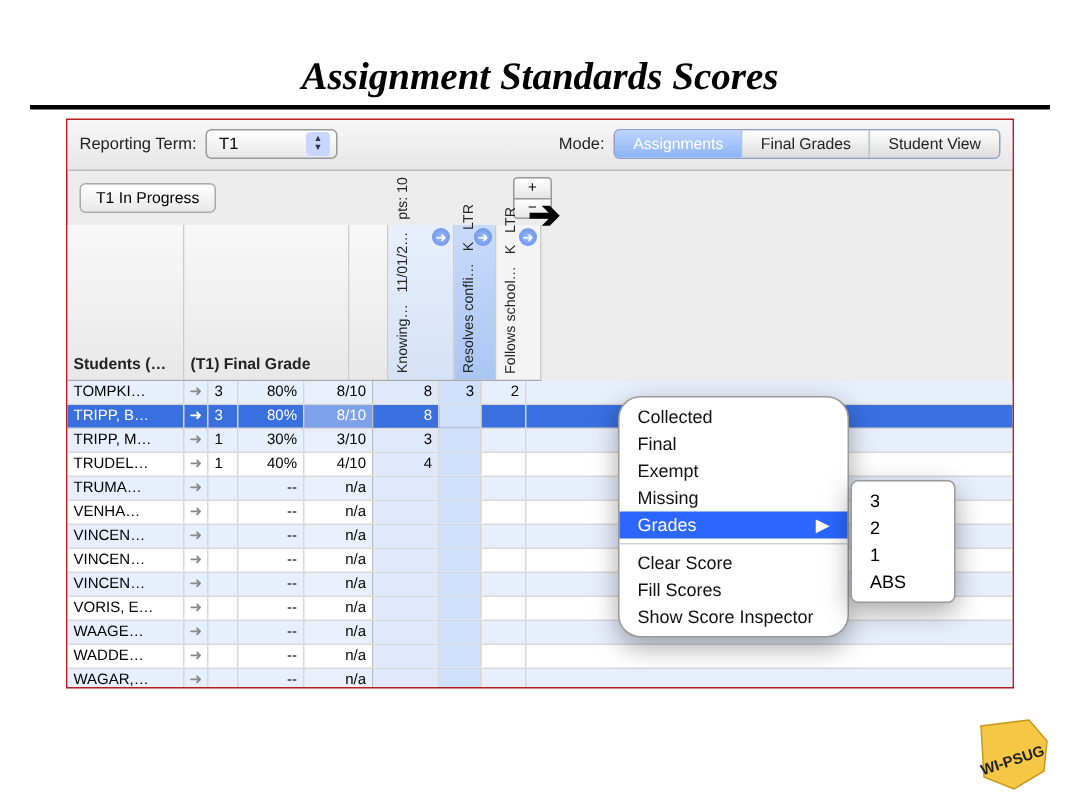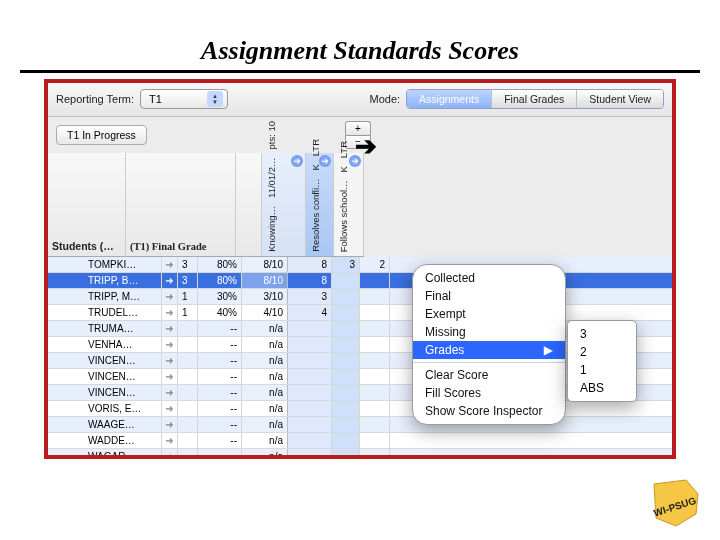--- a/index.html
+++ b/index.html
@@ -1,20 +1,20 @@
 <!DOCTYPE html>
 <html><head>
 <meta charset="utf-8">
 <style>
   * { box-sizing: border-box; margin: 0; padding: 0; }
   body { font-family: "Lucida Grande", Arial, sans-serif; font-size: 11px; width: 720px; height: 540px; background: #fff; position: relative; overflow: hidden; }
   .title { font-family: Georgia, serif; font-style: italic; font-weight: bold; font-size: 26px; text-align: center; padding: 6px 10px 2px; line-height: 1.15; }
   .title-underline { border-bottom: 3px solid #000; margin: 2px 20px 6px; }
 
-  .screen { margin: 4px 44px 0 44px; border: 4px solid #b91c1c; background: #ececec; position: relative; height: 380px; overflow: hidden; }
+  .screen { margin: 4px 44px 0 44px; border: 1px solid #b91c1c; background: #ececec; position: relative; height: 380px; overflow: hidden; }
   .toolbar { display: flex; align-items: center; gap: 6px; padding: 6px 8px; background: linear-gradient(#f7f7f7,#e6e6e6); border-bottom: 1px solid #bbb; height: 34px; }
   .lbl { color: #222; }
   .select { display: inline-flex; align-items: center; justify-content: space-between; width: 88px; height: 20px; padding: 0 4px 0 8px; border: 1px solid #999; border-radius: 4px; background: linear-gradient(#fff,#e8e8e8); box-shadow: inset 0 1px 0 #fff; }
   .select .arrows { width: 16px; height: 16px; background: #c7d7ff; border-radius: 3px; display: flex; flex-direction: column; align-items: center; justify-content: center; font-size: 6px; color: #334; line-height: 6px; }
   .seg { display: flex; border: 1px solid #8fa0c9; border-radius: 4px; overflow: hidden; box-shadow: inset 0 1px 0 #fff; }
   .seg button { border: none; padding: 3px 12px; font-size: 10.5px; background: linear-gradient(#fff,#dcdcdc); border-right: 1px solid #b5c0d8; cursor: pointer; color: #222; }
   .seg button:last-child { border-right: none; }
   .seg button.active { background: linear-gradient(#bcd4ff,#8db4f6); color: #fff; }
 
   .subbar { display: flex; align-items: center; padding: 6px 8px; height: 36px; }
@@ -22,33 +22,33 @@
   .pm { margin-left: 198px; width: 26px; }
   .pm .pmbtn { width: 26px; height: 14px; border: 1px solid #999; background: linear-gradient(#fff,#e6e6e6); display: flex; align-items: center; justify-content: center; font-size: 10px; }
   .pm .pmbtn:first-child { border-radius: 3px 3px 0 0; border-bottom: none; }
   .pm .pmbtn:last-child { border-radius: 0 0 3px 3px; }
   .arrow { position: absolute; left: 307px; top: 48px; font-size: 26px; font-weight: bold; }
 
   .gridwrap { position: relative; height: calc(100% - 70px); }
   .colheaders { position: absolute; left: 0; top: 0; height: 104px; display: flex; border-bottom: 1px solid #aaa; }
   .colh { border-right: 1px solid #ccc; background: linear-gradient(#f8f8f8,#e8e8e8); display: flex; align-items: flex-end; justify-content: flex-start; padding: 4px 4px; font-size: 10.5px; color: #222; }
   .colh.student { width: 78px; font-weight: bold; align-items: flex-end; border-left: none; }
-  .colh.finals { width: 110px; font-weight: bold; align-items: flex-end; font-family: Liberation Serif, serif; }
+  .colh.finals { width: 110px; font-weight: bold; align-items: flex-end; }
   .colh.narrow { width: 26px; }
   .colh.assign { width: 44px; background: linear-gradient(#e8effc,#d5e1f6); }
   .colh.std1 { width: 28px; background: linear-gradient(#c9dbfa,#a9c6f3); }
   .colh.std2 { width: 30px; background: #f4f4f4; }
   .rot { writing-mode: vertical-rl; transform: rotate(180deg); white-space: nowrap; font-size: 9.5px; padding: 0; }
   .addicon { position: absolute; right: 2px; top: 2px; width: 12px; height: 12px; border-radius: 50%; background: radial-gradient(#9dbbf8,#5d8ae8); color: #fff; font-size: 9px; display: flex; align-items: center; justify-content: center; }
   .colh.assign { position: relative; }
   .colh.std1 { position: relative; }
   .colh.std2 { position: relative; }
 
   .rows { position: absolute; left: 0; top: 104px; right: 0; bottom: 0; }
-  .row { display: flex; height: 16px; border-bottom: 1px solid #d8d8d8; font-size: 10px; padding-left: 36px; }
+  .row { display: flex; height: 16px; border-bottom: 1px solid #d8d8d8; font-size: 10px; }
   .row:nth-child(odd) { background: #e8effc; }
   .row:nth-child(even) { background: #fff; }
   .row.sel { background: #3a6fe0 !important; color: #fff; }
   .cell { border-right: 1px solid #d6d6d6; padding: 0 4px; display: flex; align-items: center; overflow: hidden; white-space: nowrap; }
   .cell.name { width: 78px; }
   .cell.ar { width: 16px; justify-content: center; color: #888; }
   .cell.gr { width: 20px; }
   .cell.pct { width: 44px; justify-content: flex-end; }
   .cell.frac { width: 46px; justify-content: flex-end; border-right: 1px solid #bbb; background: rgba(255,255,255,.35); }
   .row:nth-child(odd) .cell.frac { background: rgba(233,240,250,.6); }

